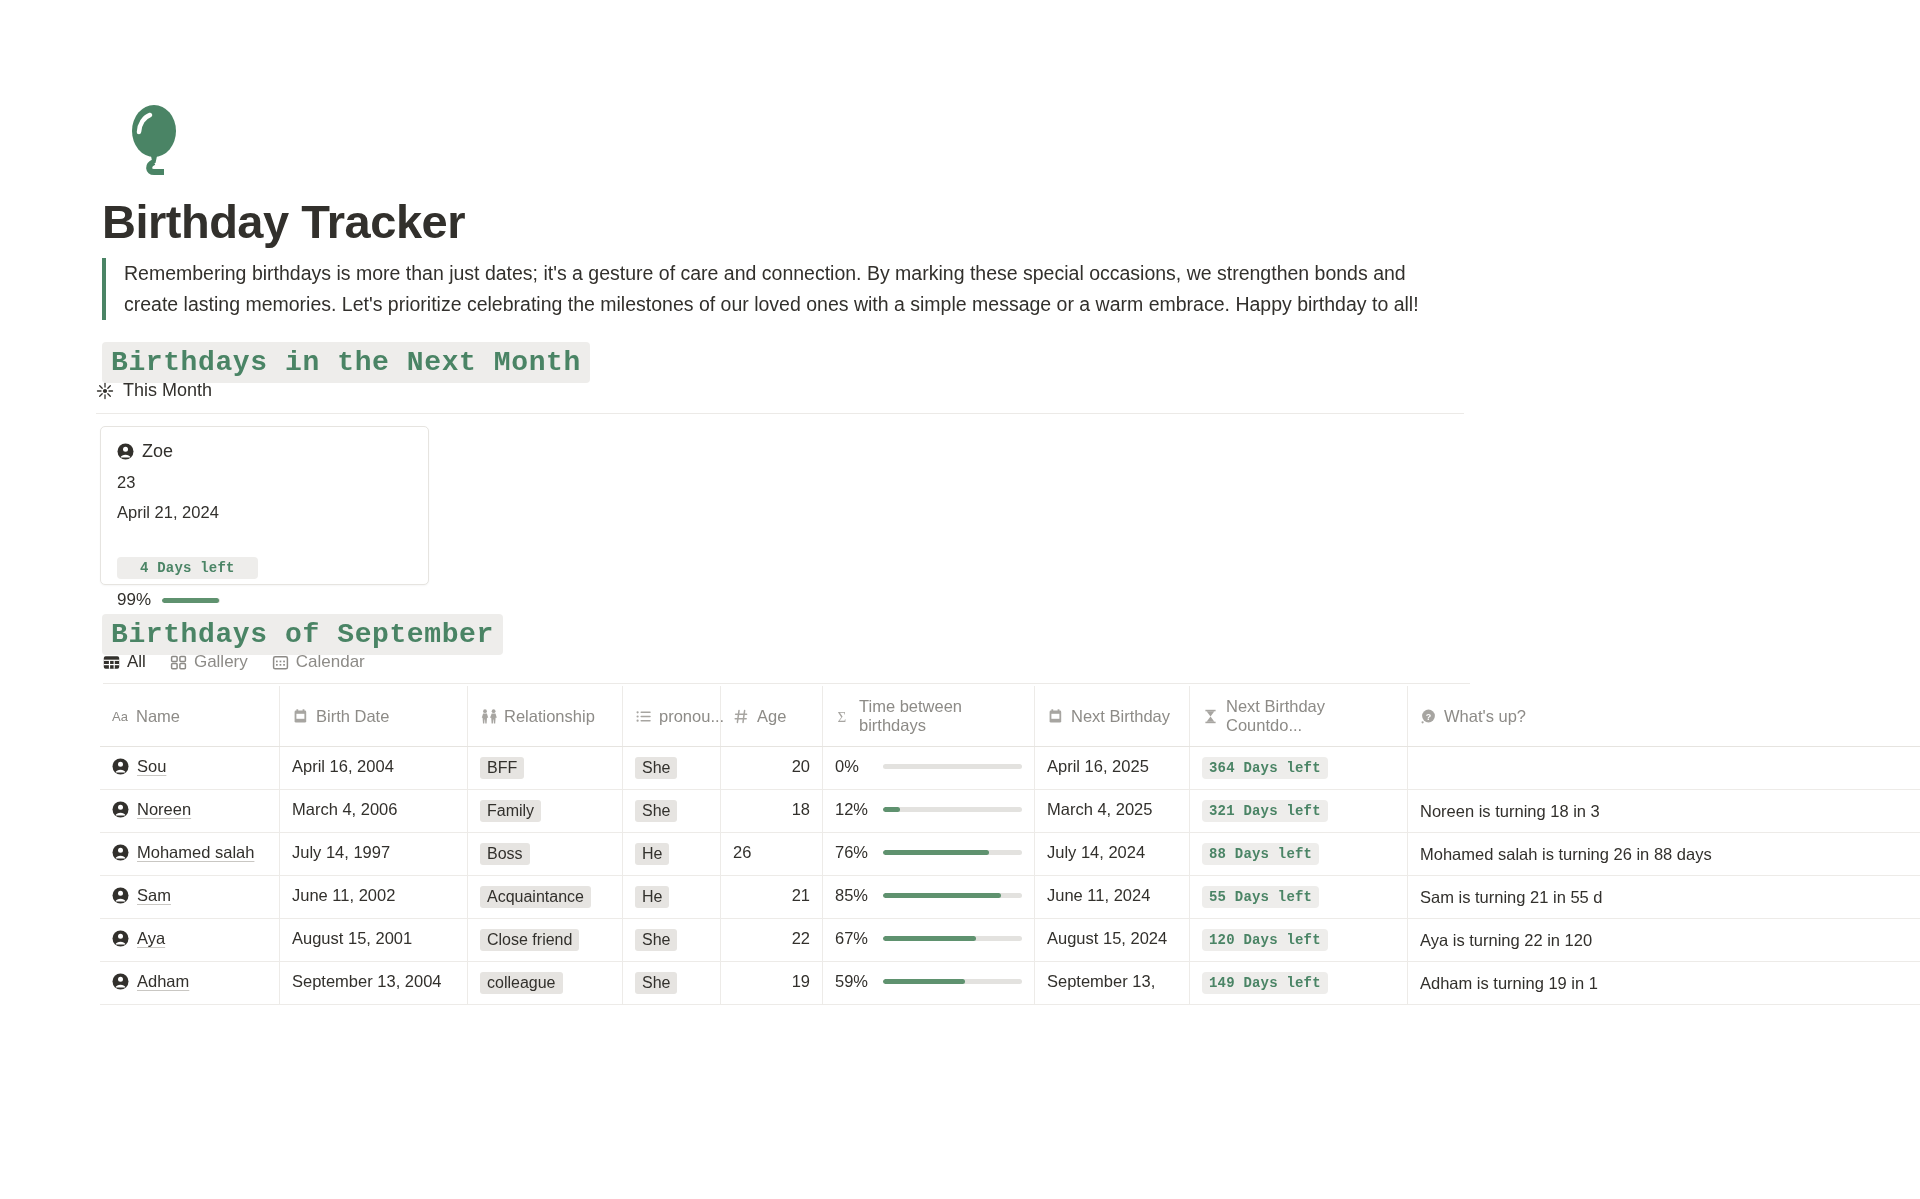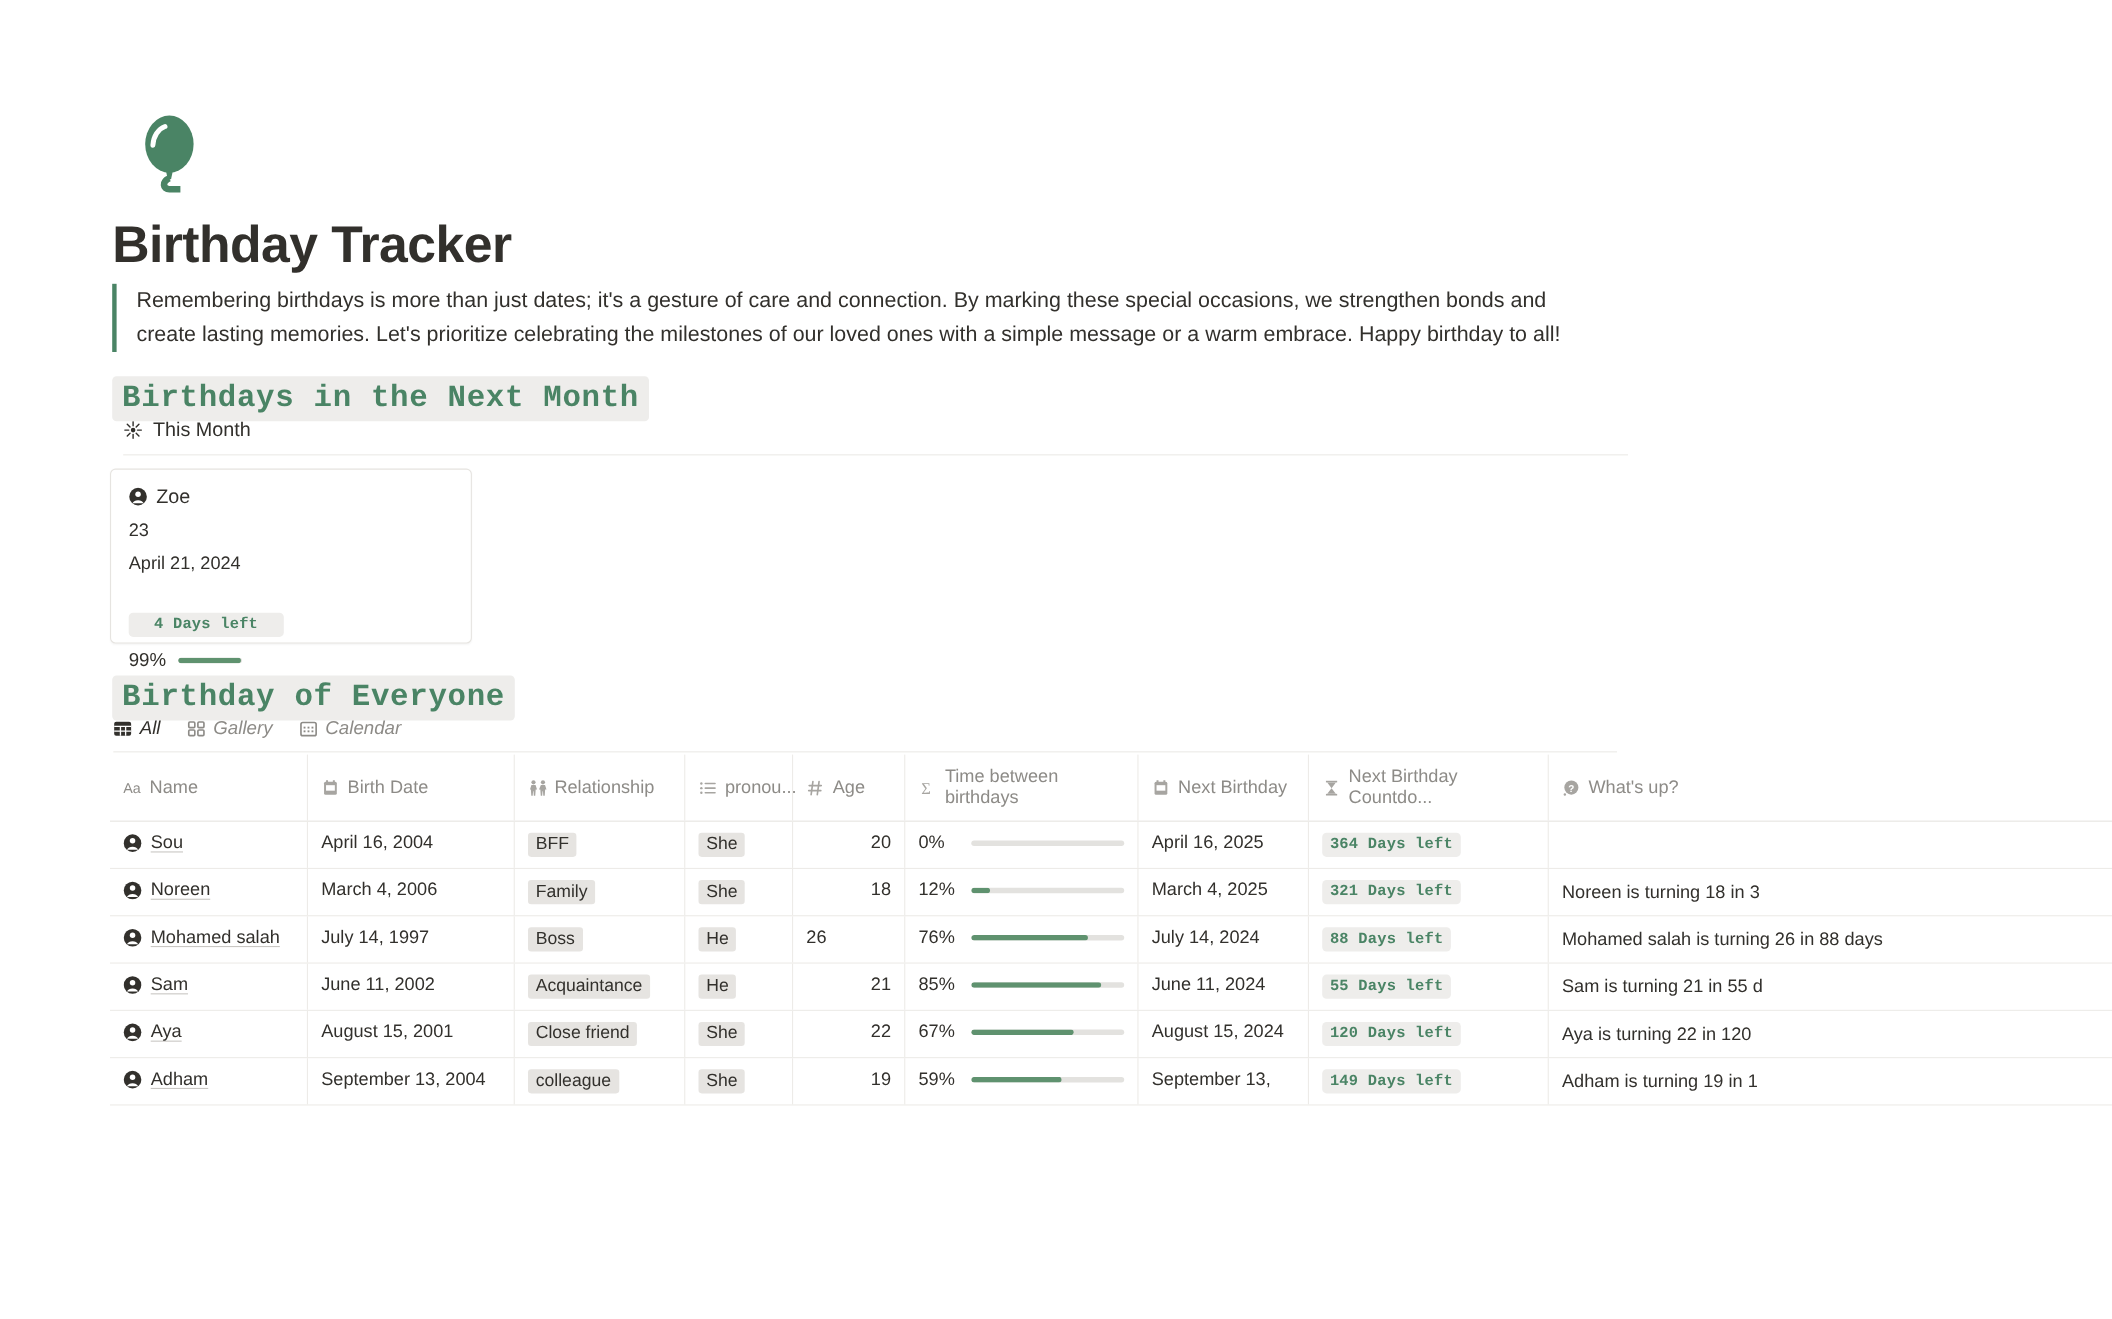--- a/index.html
+++ b/index.html
@@ -34,21 +34,21 @@
     font-family: "Liberation Mono", "DejaVu Sans Mono", monospace;
     font-weight: bold;
     border-radius: 4px;
   }
   .section-h1 { position: absolute; left: 102px; font-size: 28px; padding: 5px 9px; letter-spacing: 0.6px; }
   #sec-next-month { top: 342px; }
   #sec-everyone  { top: 614px; }
 
   
   .board-head {
-    position: absolute; left: 112px; top: 380px; width: 1368px;
+    position: absolute; left: 96px; top: 380px; width: 1368px;
     display: flex; align-items: center; gap: 9px;
     padding-bottom: 12px; border-bottom: 1px solid #eceae7;
     font-size: 18px; color: #32302c;
   }
   .sparkle-icon { width: 18px; height: 18px; display:block; }
 
   
   .card {
     position: absolute; left: 100px; top: 426px;
     width: 329px; height: 159px;
@@ -60,21 +60,21 @@
   .card-line { font-size: 16.5px; color: #32302c; margin-bottom: 11px; }
   .card-badge { font-size: 14px; padding: 3px 23px; letter-spacing: 0.2px; margin-top: 24px; }
   .card-prog { display: flex; align-items: center; gap: 11px; margin-top: 11px; font-size: 17px; }
   .bar-track { width: 58px; height: 5px; border-radius: 3px; background: #e3e2df; position: relative; overflow: hidden; }
   .bar-fill { position: absolute; left:0; top:0; height: 100%; border-radius: 3px; background: #5f926f; }
 
   
   .tabs {
     position: absolute; left: 103px; top: 652px;
     display: flex; align-items: center; gap: 24px;
-    border-bottom: 1px solid #eceae7; width: 1367px; padding-bottom: 9px; font-style: italic;
+    border-bottom: 1px solid #eceae7; width: 1367px; padding-bottom: 9px;
   }
   .tab { display: flex; align-items: center; gap: 7px; font-size: 17px; color: #8d8b87; padding-bottom: 2px; }
   .tab.active { color: #32302c; font-weight: 500; }
   .tab svg { display: block; }
 
   
   .table { position: absolute; left: 100px; top: 686px; width: 1850px; }
   .trow { display: flex; border-bottom: 1px solid #edebe8; align-items: stretch; }
   .thead .trow { border-bottom: 1px solid #e6e4e0; }
   .tcell {
@@ -165,21 +165,21 @@
     <div class="card-line">April 21, 2024</div>
     <span class="mono-chip card-badge">4 Days left</span>
     <div class="card-prog">
       <span>99%</span>
       <span class="bar-track">
         <span class="bar-fill" id="card-bar-fill" style="width: 99%;"></span>
       </span>
     </div>
   </div>
 
-  <div id="sec-everyone" class="mono-chip section-h1">Birthday of Everyone</div>
+  <div id="sec-everyone" class="mono-chip section-h1">Birthdays of September</div>
 
   <div class="tabs">
     <div class="tab active">
       <span>
         <svg viewBox="0 0 17 17" width="17" height="17" aria-hidden="true">
           <rect x="0.8" y="2.2" width="15.4" height="12.6" rx="1.8" fill="#32302c"></rect>
           <line x1="0.8" y1="6.3" x2="16.2" y2="6.3" stroke="#ffffff" stroke-width="1.2"></line>
           <line x1="0.8" y1="10.6" x2="16.2" y2="10.6" stroke="#ffffff" stroke-width="1.2"></line>
           <line x1="6.5" y1="6.3" x2="6.5" y2="14.8" stroke="#ffffff" stroke-width="1.2"></line>
           <line x1="11.2" y1="6.3" x2="11.2" y2="14.8" stroke="#ffffff" stroke-width="1.2"></line>

